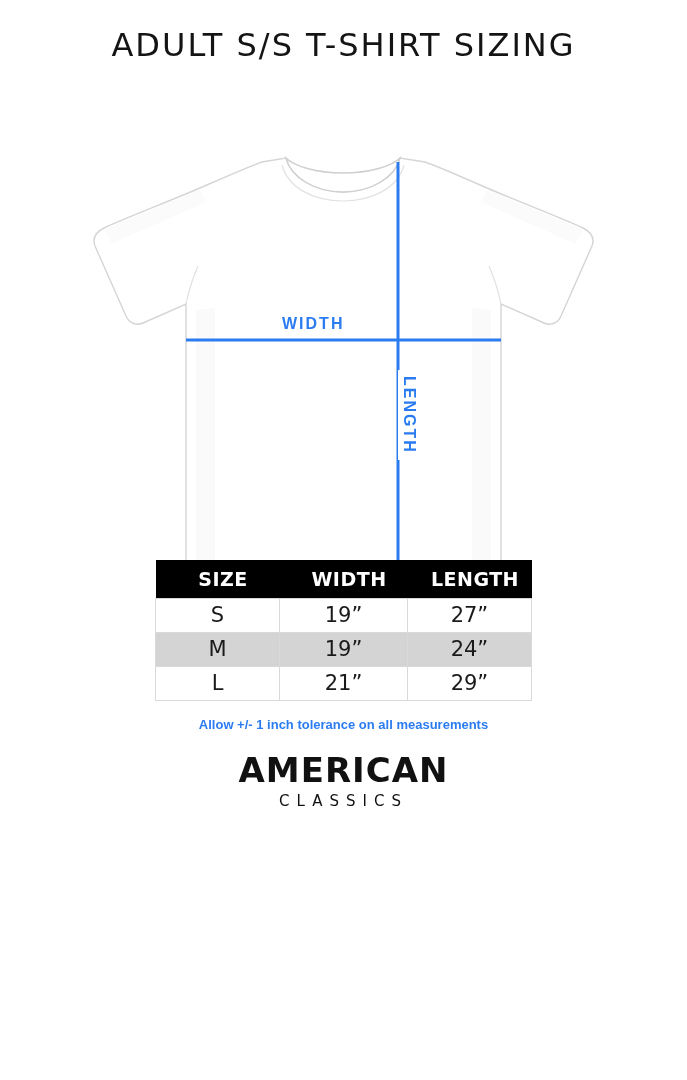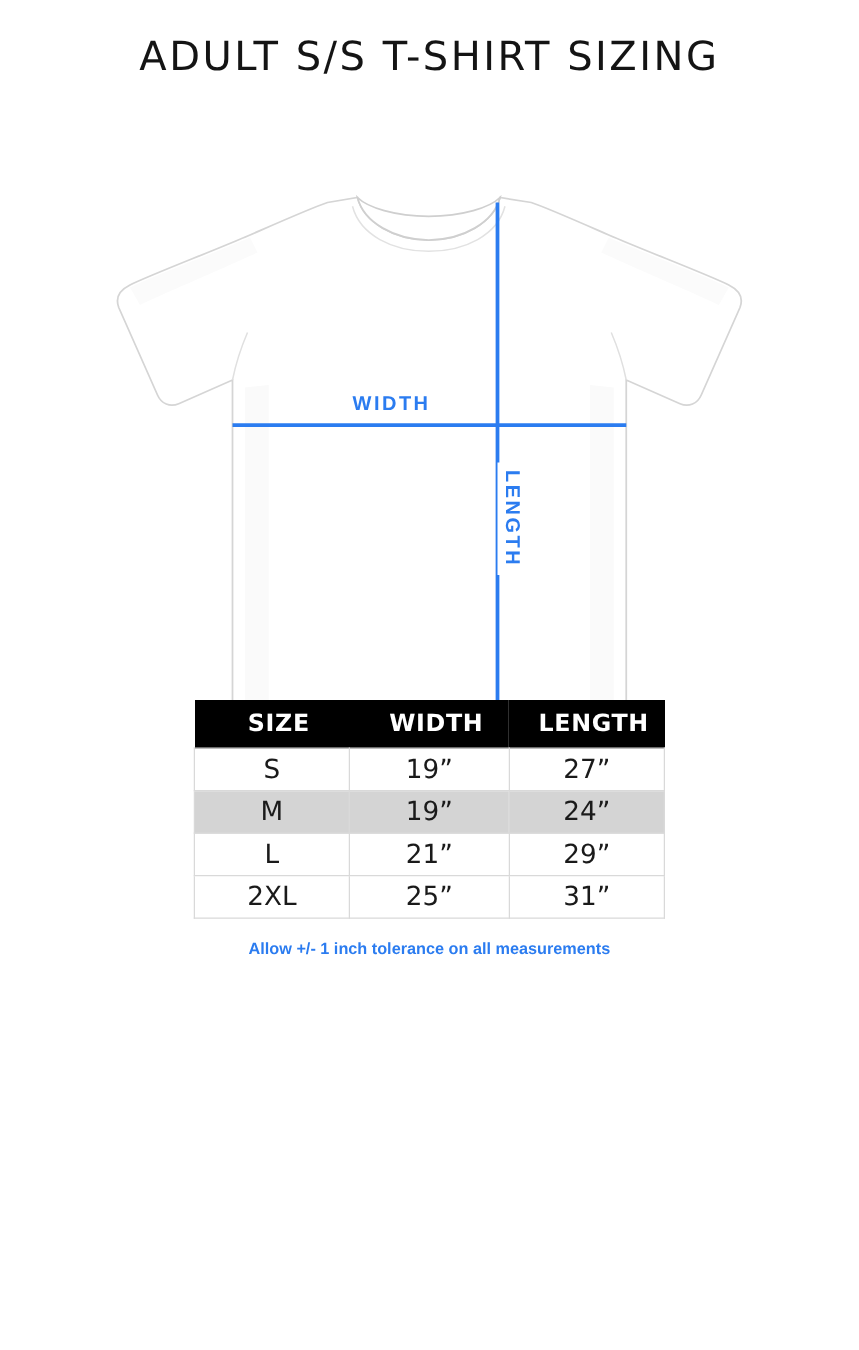--- a/index.html
+++ b/index.html
@@ -199,25 +199,22 @@
       <tr class="even">
         <td>M</td>
         <td>19”</td>
         <td>24”</td>
       </tr>
       <tr class="odd">
         <td>L</td>
         <td>21”</td>
         <td>29”</td>
       </tr>
-      <tr class="odd">
-        <td>2XL</td>
-        <td>25”</td>
-        <td>31”</td>
-      </tr>
     </tbody>
   </table>
 </div>
 
 <div class="tolerance">Allow +/- 1 inch tolerance on all measurements</div>
 
 <div class="brand">
+  <div class="brand-main">AMERICAN</div>
+  <div class="brand-sub">CLASSICS</div>
 </div>
 
 </body></html>

